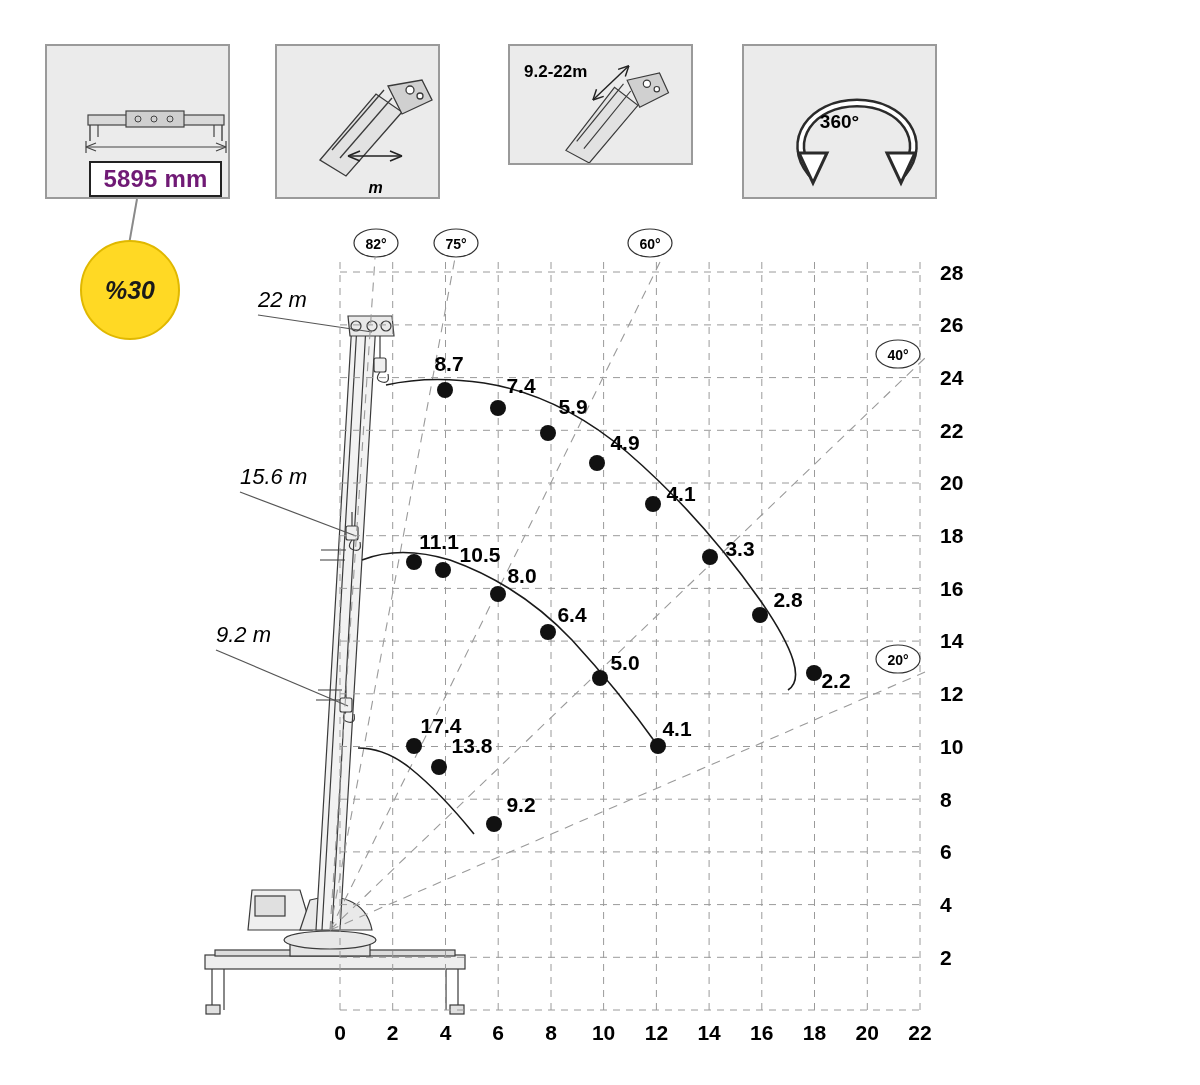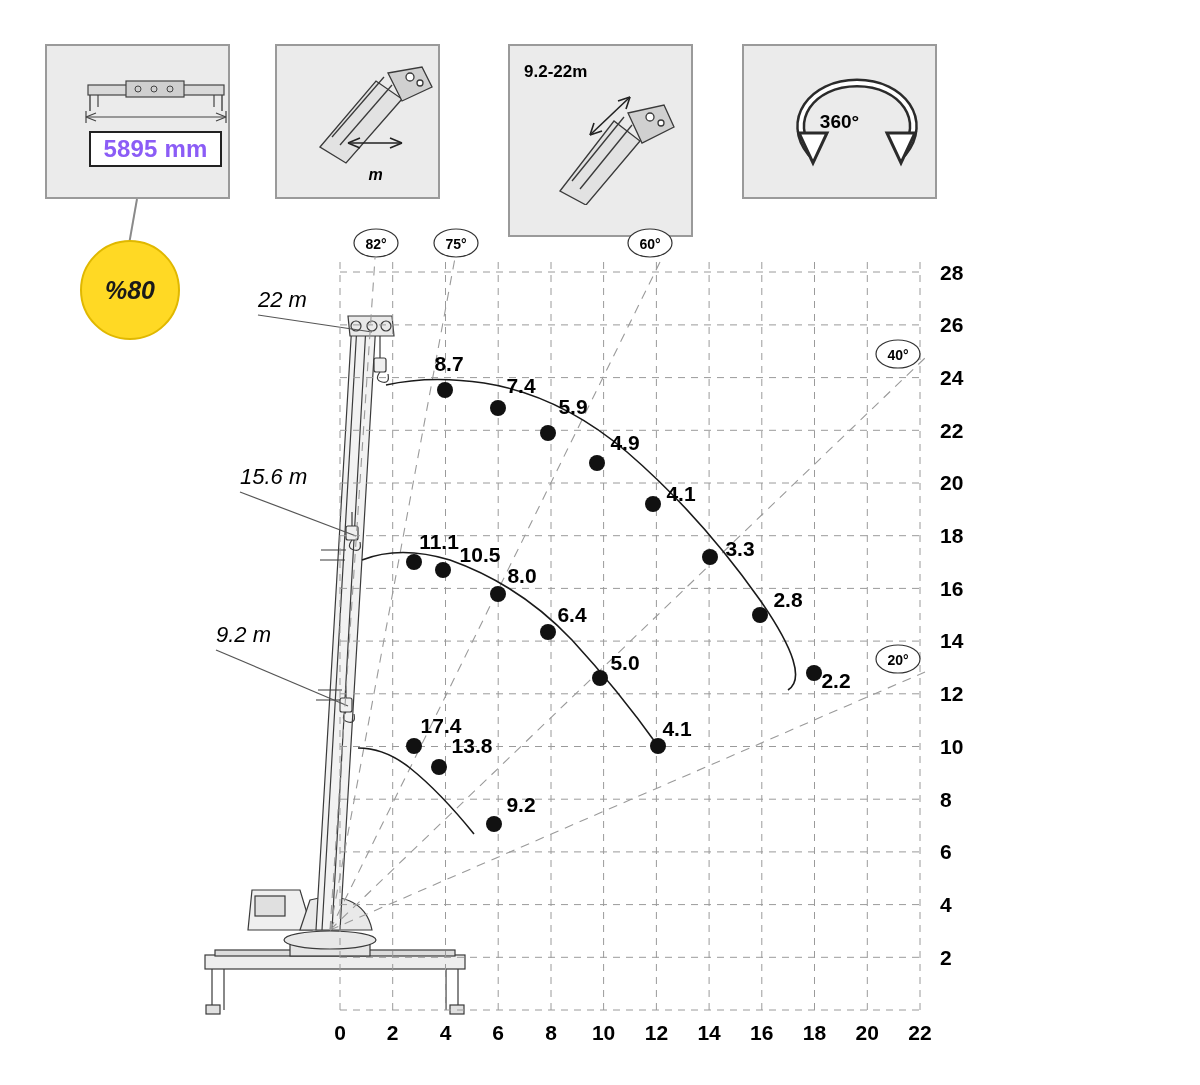--- a/index.html
+++ b/index.html
@@ -15,30 +15,30 @@
     position:absolute;top:44px;left:0;width:1200px;height:155px;
   }
   .icon-box{
     position:absolute;
     background:#ebebeb;
     border:2px solid #9a9a9a;
     box-sizing:border-box;
   }
   .icon-box .inner{
     position:absolute;inset:0;
-    display:flex;flex-direction:column;align-items:center;justify-content:center;padding-left:36px;
+    display:flex;flex-direction:column;align-items:center;justify-content:flex-end;padding-left:36px;
   }
   .box1{left:45px;top:0;width:185px;height:155px;}
   .box2{left:275px;top:0;width:165px;height:155px;}
-  .box3{left:508px;top:0;width:185px;height:193px;}
+  .box3{left:508px;top:0;width:185px;height:121px;}
   .box4{left:742px;top:0;width:195px;height:155px;}
   .box5{left:982px;top:0;width:175px;height:155px;}
 
   .box-label{
-    font-weight:bold;font-size:23px;color:#8b5cf6;
+    font-weight:bold;font-size:23px;color:#701a75;
     letter-spacing:0.2px;
   }
   .box1 .box-label{
     border:2px solid #222;background:#ffffff;
     padding:2px 12px;margin-top:4px;font-size:24px;
   }
   .box5 .box-label{font-size:20px;margin-top:6px;}
   .box3 .top-label{
     font-weight:bold;font-size:17px;position:absolute;left:14px;top:16px;
   }
@@ -136,21 +136,21 @@
         <path d="M24 66 L38 96 L52 66 Z" fill="#fff" stroke="#2b2b2b" stroke-width="3"></path>
         <path d="M112 66 L126 96 L140 66 Z" fill="#fff" stroke="#2b2b2b" stroke-width="3"></path>
       </svg>
       <div class="deg360">360°</div>
     </div>
   </div>
 
 </div>
 
 <div class="badge-line"></div>
-<div class="badge">%80</div>
+<div class="badge">%30</div>
 
 <svg id="chart" viewBox="0 0 1200 1085">
 
   <g stroke="#3a3a3a" fill="none" stroke-width="1.2">
 
     <rect x="205" y="955" width="260" height="14" fill="#ededed"></rect>
     <rect x="215" y="950" width="240" height="6" fill="#dcdcdc"></rect>
     <path d="M212 969 L212 1010 M224 969 L224 1010 M446 969 L446 1010 M458 969 L458 1010"></path>
     <rect x="206" y="1005" width="14" height="9" fill="#e0e0e0"></rect>
     <rect x="450" y="1005" width="14" height="9" fill="#e0e0e0"></rect>

